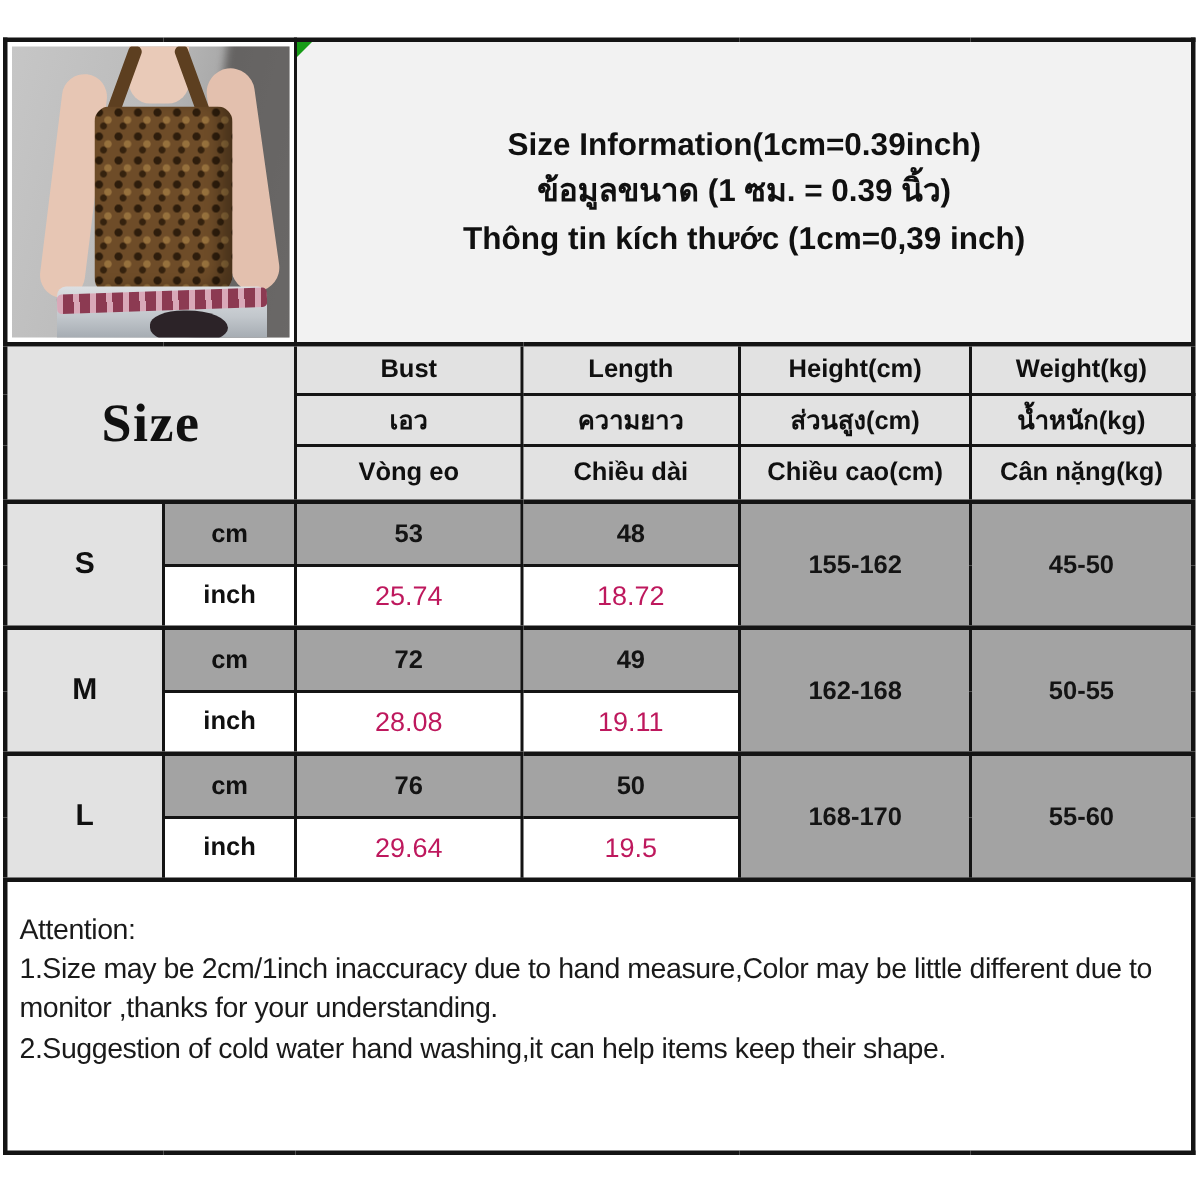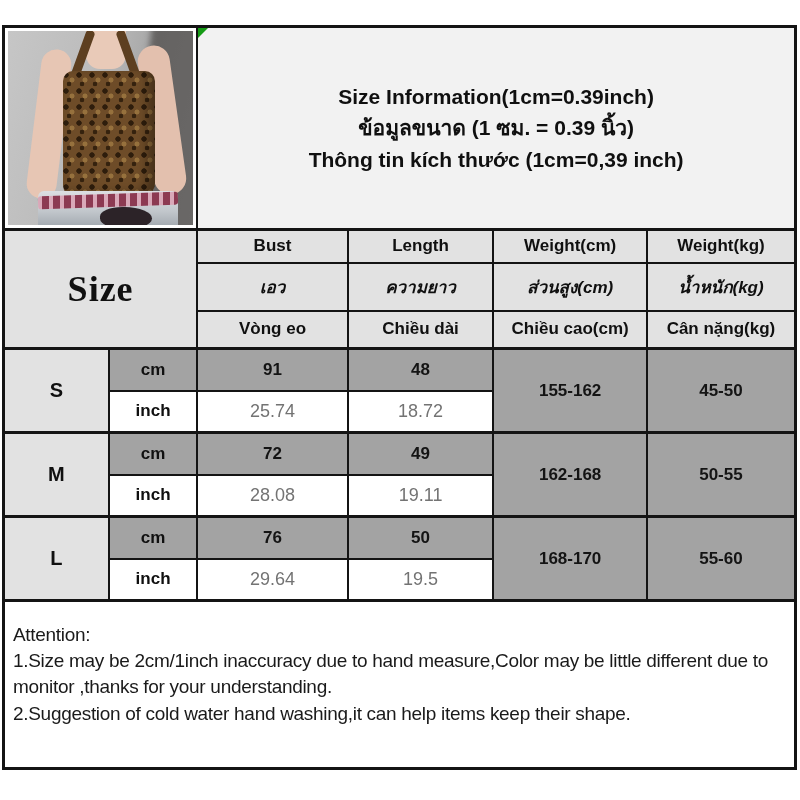--- a/index.html
+++ b/index.html
@@ -13,38 +13,38 @@
     width:795px;height:745px;border:3px solid #141414;
   }
   td{
     border:2px solid #141414;text-align:center;vertical-align:middle;
     padding:0;overflow:hidden;color:#101010;
   }
   tr.thick-top td{border-top-width:3px;}
   
   tr.r-photo{height:200px;}
   tr.r-h1{height:33px;}
-  tr.r-h2{height:48px;font-style:italic;}
+  tr.r-h2{height:34px;}
   tr.r-h3{height:38px;}
   tr.r-d{height:42px;}
   
   td.photo-cell{padding:3px;background:#ffffff;}
   td.title-cell{background:#f2f2f2;position:relative;}
   .title-wrap{display:flex;flex-direction:column;justify-content:center;height:100%;gap:6px;}
   .title-line{font-weight:bold;font-size:21px;line-height:1.2;}
   .corner-flag{
     position:absolute;left:0;top:0;width:0;height:0;
     border-top:10px solid #169b16;border-right:10px solid transparent;
   }
   td.c-size{background:#e2e2e2;font-weight:bold;font-size:36px;letter-spacing:1px;font-family:Liberation Serif, serif;}
   td.hdr{background:#e2e2e2;font-weight:bold;font-size:17px;}
   td.c-sz{background:#e2e2e2;font-weight:bold;font-size:20px;}
   td.c-unit{font-weight:bold;font-size:17px;}
   td.cmbg{background:#a3a3a3;}
-  td.v{font-size:18px;color:#737373;}
+  td.v{font-size:18px;color:#be185d;}
   td.vb{font-weight:bold;font-size:17px;color:#141414;}
   td.attn{
     text-align:left;vertical-align:top;background:#ffffff;
     padding:20px 8px;font-size:19px;line-height:1.38;letter-spacing:-0.3px;color:#1a1a1a;
   }
   
   .photo{
     position:relative;width:100%;height:194px;overflow:hidden;
     background:linear-gradient(105deg,#c6c6c6 0%,#bcbcbc 40%,#a8a8a8 62%,#b3b3b3 100%);
   }
@@ -132,40 +132,40 @@
           <div class="title-line">ข้อมูลขนาด (1 ซม. = 0.39 นิ้ว)</div>
           <div class="title-line">Thông tin kích thước (1cm=0,39 inch)</div>
         </div>
       </td>
     </tr>
 
     <tr class="r-h1 thick-top">
       <td class="c-size" colspan="2" rowspan="3">Size</td>
       <td class="hdr">Bust</td>
       <td class="hdr">Length</td>
-      <td class="hdr">Weight(cm)</td>
+      <td class="hdr">Height(cm)</td>
       <td class="hdr">Weight(kg)</td>
     </tr>
     <tr class="r-h2">
       <td class="hdr">เอว</td>
       <td class="hdr">ความยาว</td>
       <td class="hdr">ส่วนสูง(cm)</td>
       <td class="hdr">น้ำหนัก(kg)</td>
     </tr>
     <tr class="r-h3">
       <td class="hdr">Vòng eo</td>
       <td class="hdr">Chiều dài</td>
       <td class="hdr">Chiều cao(cm)</td>
       <td class="hdr">Cân nặng(kg)</td>
     </tr>
 
     <tr class="r-d thick-top">
       <td class="c-sz" rowspan="2">S</td>
       <td class="c-unit cmbg">cm</td>
-      <td class="vb cmbg">91</td>
+      <td class="vb cmbg">53</td>
       <td class="vb cmbg">48</td>
       <td class="vb cmbg" rowspan="2">155-162</td>
       <td class="vb cmbg" rowspan="2">45-50</td>
     </tr>
     <tr class="r-d">
       <td class="c-unit">inch</td>
       <td class="v">25.74</td>
       <td class="v">18.72</td>
     </tr>
 

